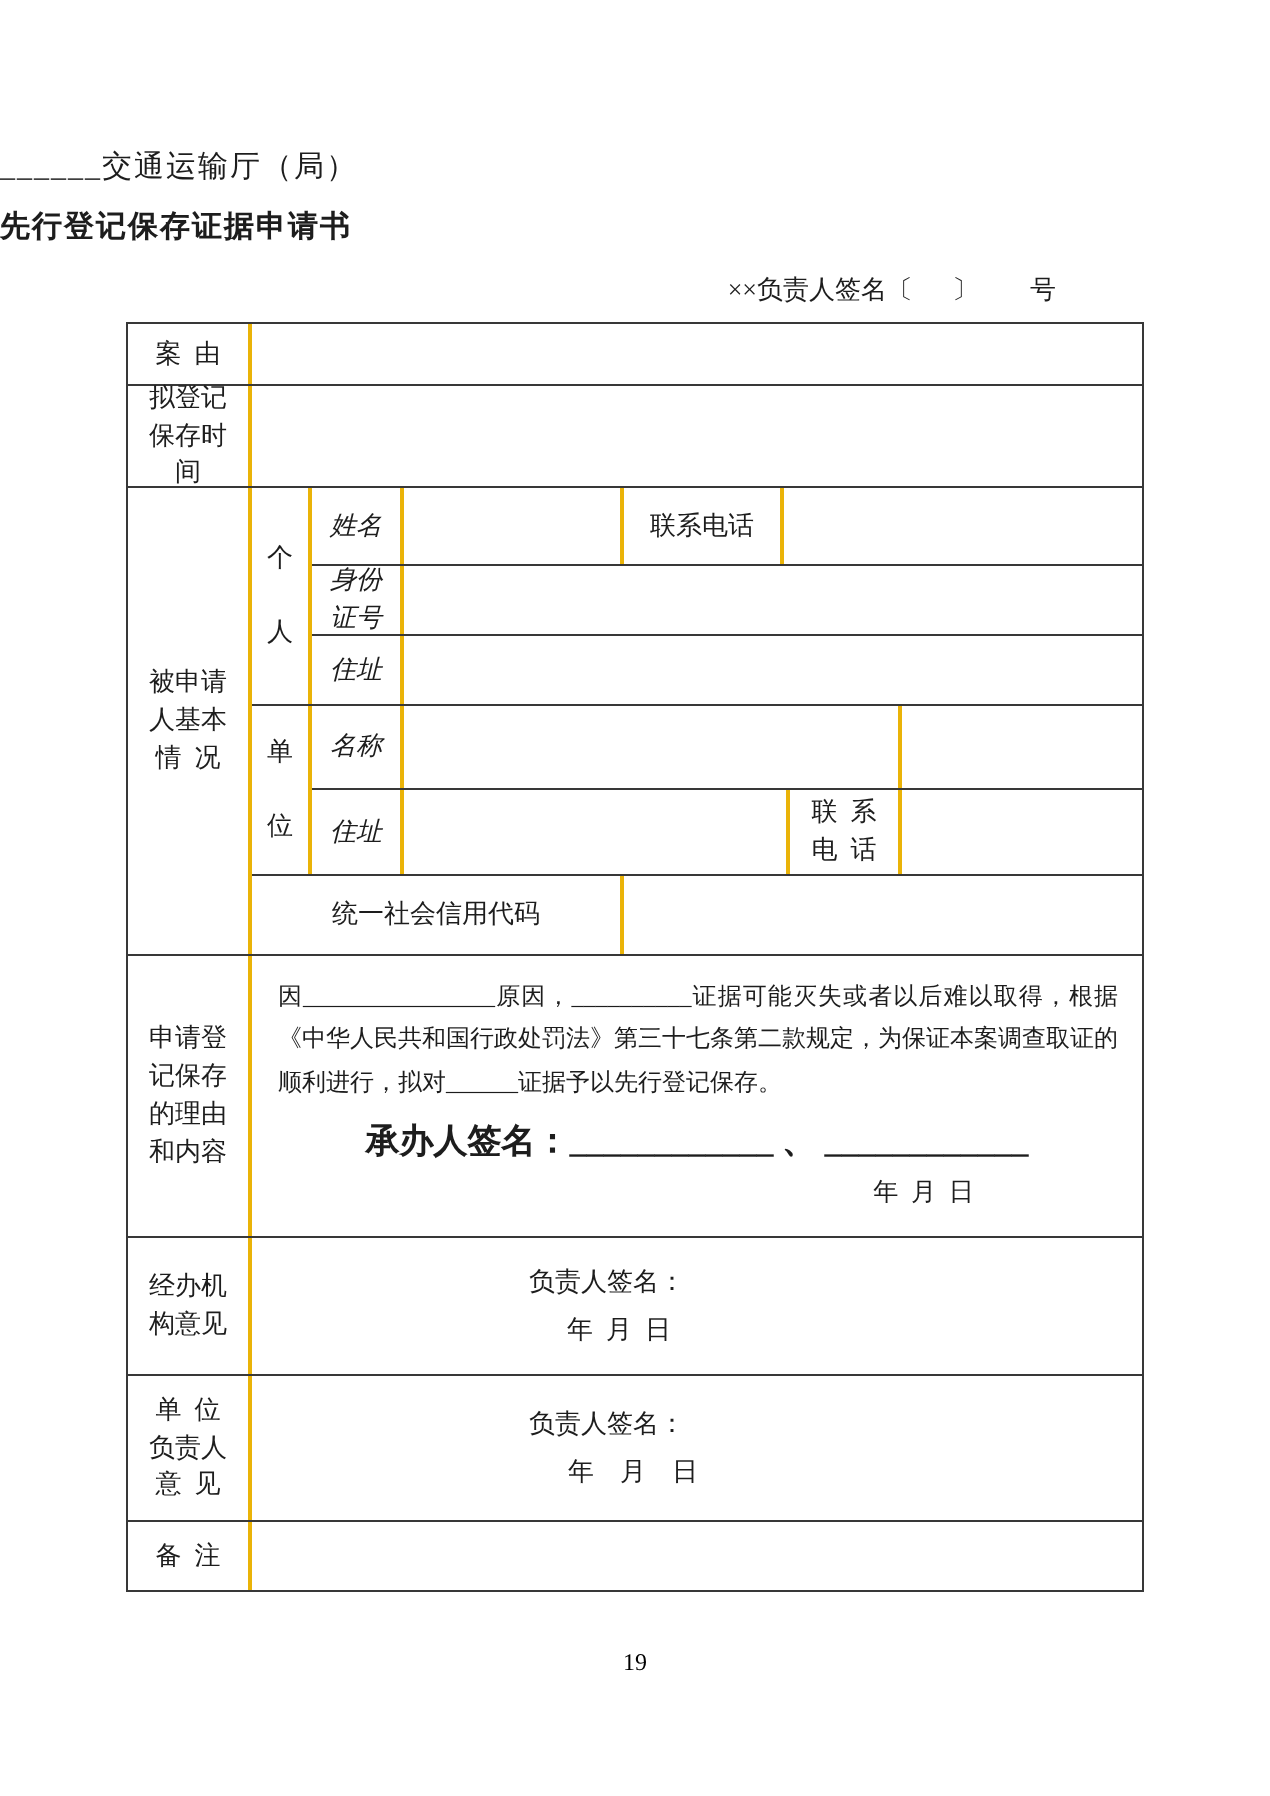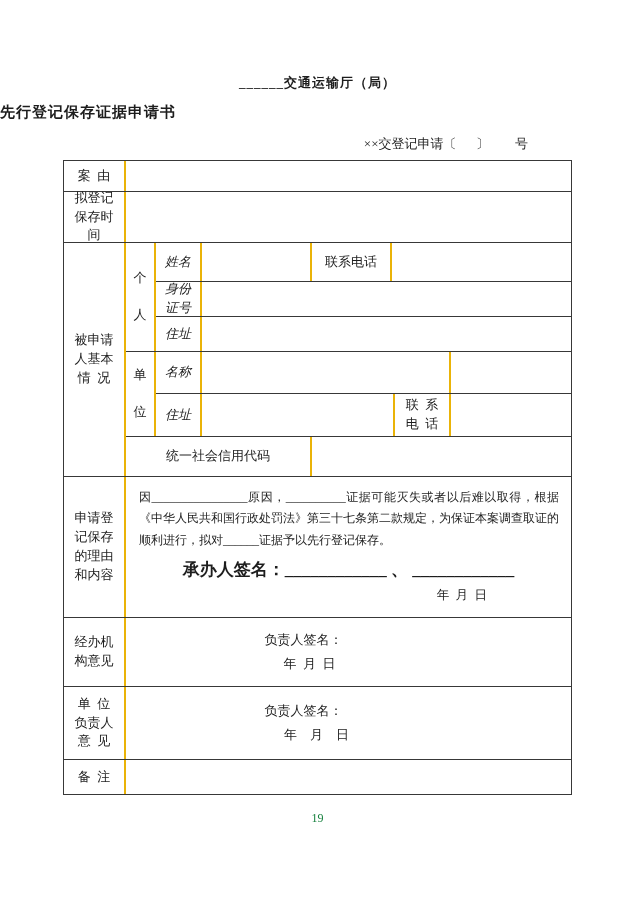--- a/index.html
+++ b/index.html
@@ -2,51 +2,51 @@
 <html lang="zh"><head>
 <meta charset="utf-8">
 <style>
   html,body{margin:0;padding:0;}
   body{
     width:635px;height:898px;background:#ffffff;
     font-family:"Liberation Serif","DejaVu Serif",serif;
     color:#1d1d1d;
   }
   .page{position:relative;width:635px;height:898px;overflow:hidden;}
-  .title{margin-top:74px;text-align:center;font-size:13px;font-weight:bold;letter-spacing:1px;}
+  .title{margin-top:74px;font-size:15px;font-weight:normal;letter-spacing:1px;}
   .subtitle{margin-top:11px;text-align:left;font-size:15px;font-weight:bold;letter-spacing:1px;}
   .docnum{width:509px;margin:13px auto 7px;text-align:right;padding-right:44px;font-size:13px;white-space:pre;box-sizing:border-box;}
   .ft{width:509px;margin:0 auto;border:1.5px solid #383838;box-sizing:border-box;font-size:13px;}
   .r{display:flex;border-bottom:1px solid #383838;align-items:stretch;}
   .r:last-child{border-bottom:none;}
   .c{border-right:2px solid #eab308;display:flex;align-items:center;justify-content:center;
      text-align:center;white-space:pre-wrap;line-height:1.45;box-sizing:border-box;}
   .c:last-child{border-right:none;}
   .vcol{display:flex;flex-direction:column;border-right:1px solid #383838;box-sizing:border-box;}
   .vcol:last-child{border-right:none;}
   .fill{flex:1;min-width:0;}
   .block{display:block;text-align:left;white-space:normal;}
   .reason-body{padding:10px 12px 0 13px;line-height:1.78;text-align:justify;font-size:12px;}
   .sign-center{margin-top:7px;text-align:center;white-space:pre;font-size:17px;font-weight:bold;}
   .date-right{margin-top:3px;text-align:right;padding-right:84px;white-space:pre;font-size:12.6px;}
   .opinion{display:flex;flex-direction:column;justify-content:center;gap:5px;}
   .sig-line{text-align:right;padding-right:90px;white-space:pre;}
   .sig-date{text-align:right;padding-right:78px;white-space:pre;}
   .sig-date.wide{padding-right:64px;}
-  .pagenum{margin-top:16px;text-align:center;font-size:12px;color:#15803d;}
+  .pagenum{margin-top:28px;text-align:center;font-size:12px;color:#000000;}
   .w62{width:62px;} .w30{width:30px;} .w46{width:46px;font-style:italic;}
 </style>
 </head>
 <body>
 
 <div class="page">
 
   <div class="title">______交通运输厅（局）</div>
   <div class="subtitle">先行登记保存证据申请书</div>
-  <div class="docnum">××交登记申请〔      〕        号</div>
+  <div class="docnum">××负责人签名〔      〕        号</div>
 
   <div class="ft">
 
     <div class="r" style="height:30px">
       <div class="c w62">案  由</div>
       <div class="c fill"></div>
     </div>
 
     <div class="r" style="height:50px">
       <div class="c w62">拟登记

